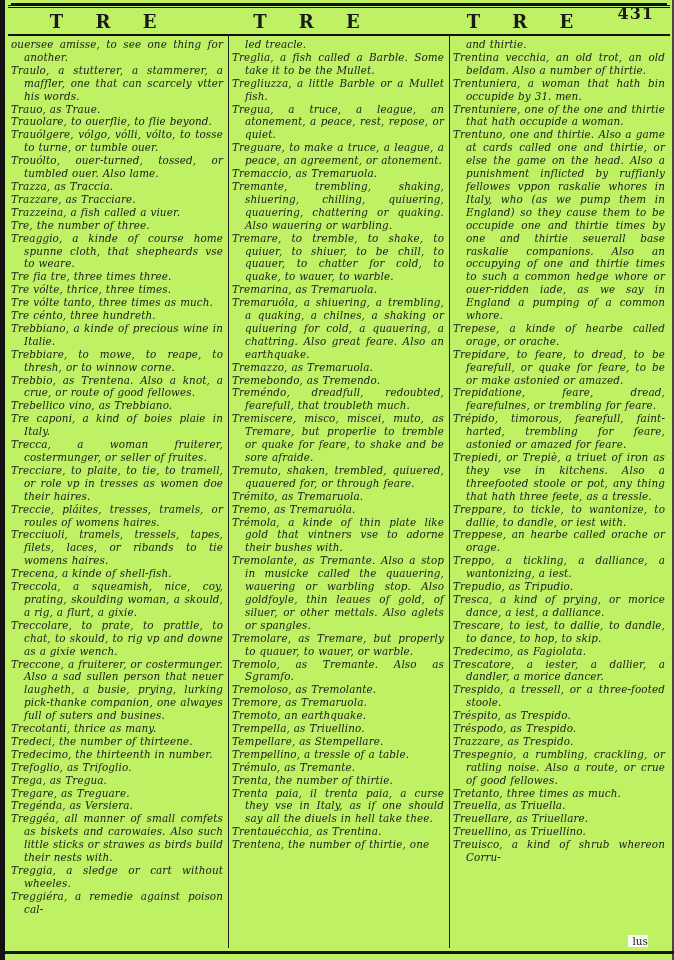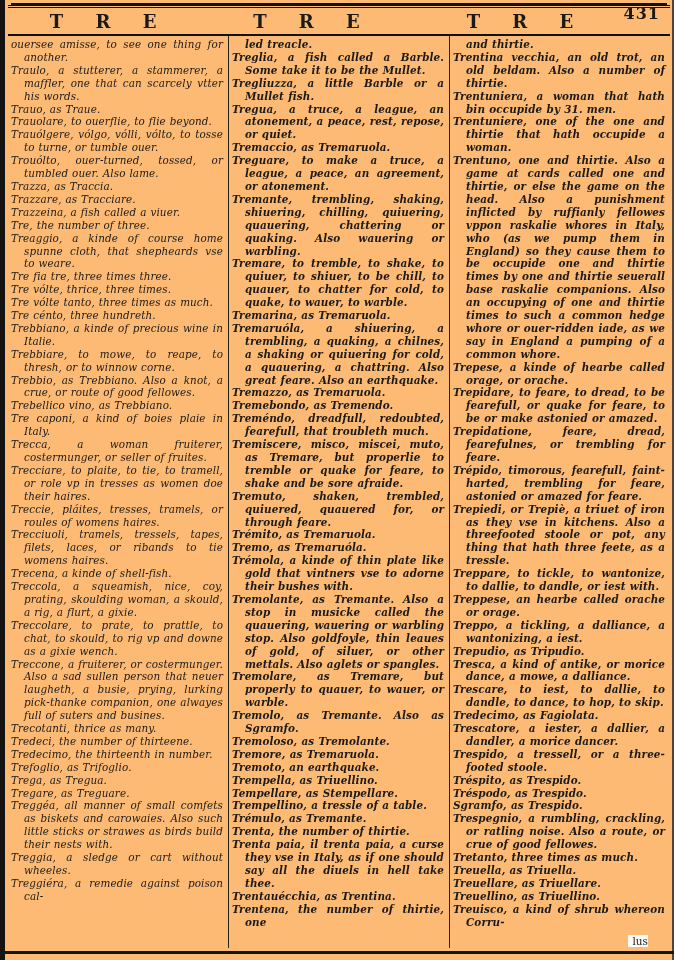--- a/index.html
+++ b/index.html
@@ -1,21 +1,21 @@
 <!DOCTYPE html>
 <html><head>
 <meta charset="utf-8">
 <style>
   html, body { margin: 0; padding: 0; background: #d8d6d0; }
   .page {
     position: relative;
     width: 674px;
     height: 960px;
     margin: 0 auto;
-    background: #fdba74;
+    background: #bef264;
     overflow: hidden;
     font-family: "DejaVu Serif", serif;
     color: #1b1a18;
     box-sizing: border-box;
   }
   
   .edge-left   { position: absolute; left: 0; top: 0; width: 5px; height: 100%; background: #151311; }
   .edge-right  { position: absolute; right: 0; top: 0; width: 2px; height: 100%; background: #4a463f; }
   .edge-bottom { position: absolute; left: 0; bottom: 6px; width: 100%; height: 3px; background: #17150f; }
 
@@ -34,38 +34,38 @@
     flex: 1;
     text-align: center;
     font-size: 18px;
     font-weight: bold;
     letter-spacing: 13px;
     font-family: "DejaVu Serif", serif;
   }
   .rh-cell.third { text-align: left; padding-left: 52px; }
   .page-number {
     position: absolute;
-    right: 14px; top: 4px;
+    right: 20px; top: 4px;
     font-size: 16px;
     font-weight: bold;
     letter-spacing: 1px;
   }
 
   .columns {
     position: absolute;
     left: 8px; right: 4px; top: 36px; bottom: 12px;
     display: flex;
   }
   .col {
     flex: 1;
     padding: 2px 5px 2px 3px;
     overflow: hidden;
     box-sizing: border-box;
   }
-  .col + .col { border-left: 1.5px solid #25221c; font-weight: bold; }
+  .col + .col { border-left: 1.5px solid #25221c; }
 
   .entry {
     margin: 0;
     font-style: italic;
     font-size: 10.4px;
     line-height: 12.9px;
     text-align: justify;
     padding-left: 13px;
     text-indent: -13px;
     letter-spacing: 0.1px;
@@ -108,48 +108,49 @@
         <p class="entry">Trazzare, as Tracciare.</p>
         <p class="entry">Trazzeina, a fish called a viuer.</p>
         <p class="entry">Tre, the number of three.</p>
         <p class="entry">Treaggio, a kinde of course home spunne cloth, that shepheards vse to weare.</p>
         <p class="entry">Tre fia tre, three times three.</p>
         <p class="entry">Tre vólte, thrice, three times.</p>
         <p class="entry">Tre vólte tanto, three times as much.</p>
         <p class="entry">Tre cénto, three hundreth.</p>
         <p class="entry">Trebbiano, a kinde of precious wine in Italie.</p>
         <p class="entry">Trebbiare, to mowe, to reape, to thresh, or to winnow corne.</p>
-        <p class="entry">Trebbio, as Trebbiano. Also a knot, a crue, or route of good fellowes.</p>
+        <p class="entry">Trebbio, as Trentena. Also a knot, a crue, or route of good fellowes.</p>
         <p class="entry">Trebellico vino, as Trebbiano.</p>
         <p class="entry">Tre caponi, a kind of boies plaie in Italy.</p>
         <p class="entry">Trecca, a woman fruiterer, costermunger, or seller of fruites.</p>
         <p class="entry">Trecciare, to plaite, to tie, to tramell, or role vp in tresses as women doe their haires.</p>
         <p class="entry">Treccie, pláites, tresses, tramels, or roules of womens haires.</p>
         <p class="entry">Trecciuoli, tramels, tressels, tapes, filets, laces, or ribands to tie womens haires.</p>
         <p class="entry">Trecena, a kinde of shell-fish.</p>
         <p class="entry">Treccola, a squeamish, nice, coy, prating, skoulding woman, a skould, a rig, a flurt, a gixie.</p>
         <p class="entry">Treccolare, to prate, to prattle, to chat, to skould, to rig vp and downe as a gixie wench.</p>
         <p class="entry">Treccone, a fruiterer, or costermunger. Also a sad sullen person that neuer laugheth, a busie, prying, lurking pick-thanke companion, one alwayes full of suters and busines.</p>
         <p class="entry">Trecotanti, thrice as many.</p>
         <p class="entry">Tredeci, the number of thirteene.</p>
         <p class="entry">Tredecimo, the thirteenth in number.</p>
         <p class="entry">Trefoglio, as Trifoglio.</p>
         <p class="entry">Trega, as Tregua.</p>
         <p class="entry">Tregare, as Treguare.</p>
+        <p class="entry">Tregénda, as Versiera.</p>
         <p class="entry">Treggéa, all manner of small comfets as biskets and carowaies. Also such little sticks or strawes as birds build their nests with.</p>
         <p class="entry">Treggia, a sledge or cart without wheeles.</p>
         <p class="entry">Treggiéra, a remedie against poison cal-</p>
       </div>
     <div class="col">
         <p class="entry cont">led treacle.</p>
         <p class="entry">Treglia, a fish called a Barble. Some take it to be the Mullet.</p>
         <p class="entry">Tregliuzza, a little Barble or a Mullet fish.</p>
         <p class="entry">Tregua, a truce, a league, an atonement, a peace, rest, repose, or quiet.</p>
+        <p class="entry">Treguare, to make a truce, a league, a peace, an agreement, or atonement.</p>
         <p class="entry">Tremaccio, as Tremaruola.</p>
-        <p class="entry">Treguare, to make a truce, a league, a peace, an agreement, or atonement.</p>
         <p class="entry">Tremante, trembling, shaking, shiuering, chilling, quiuering, quauering, chattering or quaking. Also wauering or warbling.</p>
         <p class="entry">Tremare, to tremble, to shake, to quiuer, to shiuer, to be chill, to quauer, to chatter for cold, to quake, to wauer, to warble.</p>
         <p class="entry">Tremarina, as Tremaruola.</p>
         <p class="entry">Tremaruóla, a shiuering, a trembling, a quaking, a chilnes, a shaking or quiuering for cold, a quauering, a chattring. Also great feare. Also an earthquake.</p>
         <p class="entry">Tremazzo, as Tremaruola.</p>
         <p class="entry">Tremebondo, as Tremendo.</p>
         <p class="entry">Treméndo, dreadfull, redoubted, fearefull, that troubleth much.</p>
         <p class="entry">Tremiscere, misco, miscei, muto, as Tremare, but properlie to tremble or quake for feare, to shake and be sore afraide.</p>
         <p class="entry">Tremuto, shaken, trembled, quiuered, quauered for, or through feare.</p>
         <p class="entry">Trémito, as Tremaruola.</p>
@@ -178,28 +179,28 @@
         <p class="entry">Trentuno, one and thirtie. Also a game at cards called one and thirtie, or else the game on the head. Also a punishment inflicted by ruffianly fellowes vppon raskalie whores in Italy, who (as we pump them in England) so they cause them to be occupide one and thirtie times by one and thirtie seuerall base raskalie companions. Also an occupying of one and thirtie times to such a common hedge whore or ouer-ridden iade, as we say in England a pumping of a common whore.</p>
         <p class="entry">Trepese, a kinde of hearbe called orage, or orache.</p>
         <p class="entry">Trepidare, to feare, to dread, to be fearefull, or quake for feare, to be or make astonied or amazed.</p>
         <p class="entry">Trepidatione, feare, dread, fearefulnes, or trembling for feare.</p>
         <p class="entry">Trépido, timorous, fearefull, faint-harted, trembling for feare, astonied or amazed for feare.</p>
         <p class="entry">Trepiedi, or Trepiè, a triuet of iron as they vse in kitchens. Also a threefooted stoole or pot, any thing that hath three feete, as a tressle.</p>
         <p class="entry">Treppare, to tickle, to wantonize, to dallie, to dandle, or iest with.</p>
         <p class="entry">Treppese, an hearbe called orache or orage.</p>
         <p class="entry">Treppo, a tickling, a dalliance, a wantonizing, a iest.</p>
         <p class="entry">Trepudio, as Tripudio.</p>
-        <p class="entry">Tresca, a kind of antike, or morice dance, a mowe, a dalliance.</p>
+        <p class="entry">Tresca, a kind of prying, or morice dance, a iest, a dalliance.</p>
         <p class="entry">Trescare, to iest, to dallie, to dandle, to dance, to hop, to skip.</p>
         <p class="entry">Tredecimo, as Fagiolata.</p>
         <p class="entry">Trescatore, a iester, a dallier, a dandler, a morice dancer.</p>
         <p class="entry">Trespido, a tressell, or a three-footed stoole.</p>
         <p class="entry">Tréspito, as Trespido.</p>
         <p class="entry">Tréspodo, as Trespido.</p>
-        <p class="entry">Sgramfo, as Trespido.</p>
+        <p class="entry">Trazzare, as Trespido.</p>
         <p class="entry">Trespegnio, a rumbling, crackling, or ratling noise. Also a route, or crue of good fellowes.</p>
         <p class="entry">Tretanto, three times as much.</p>
         <p class="entry">Treuella, as Triuella.</p>
         <p class="entry">Treuellare, as Triuellare.</p>
         <p class="entry">Treuellino, as Triuellino.</p>
         <p class="entry">Treuisco, a kind of shrub whereon Corru-</p>
       </div>
   </div>
 
   <div class="catchword">lus</div>

